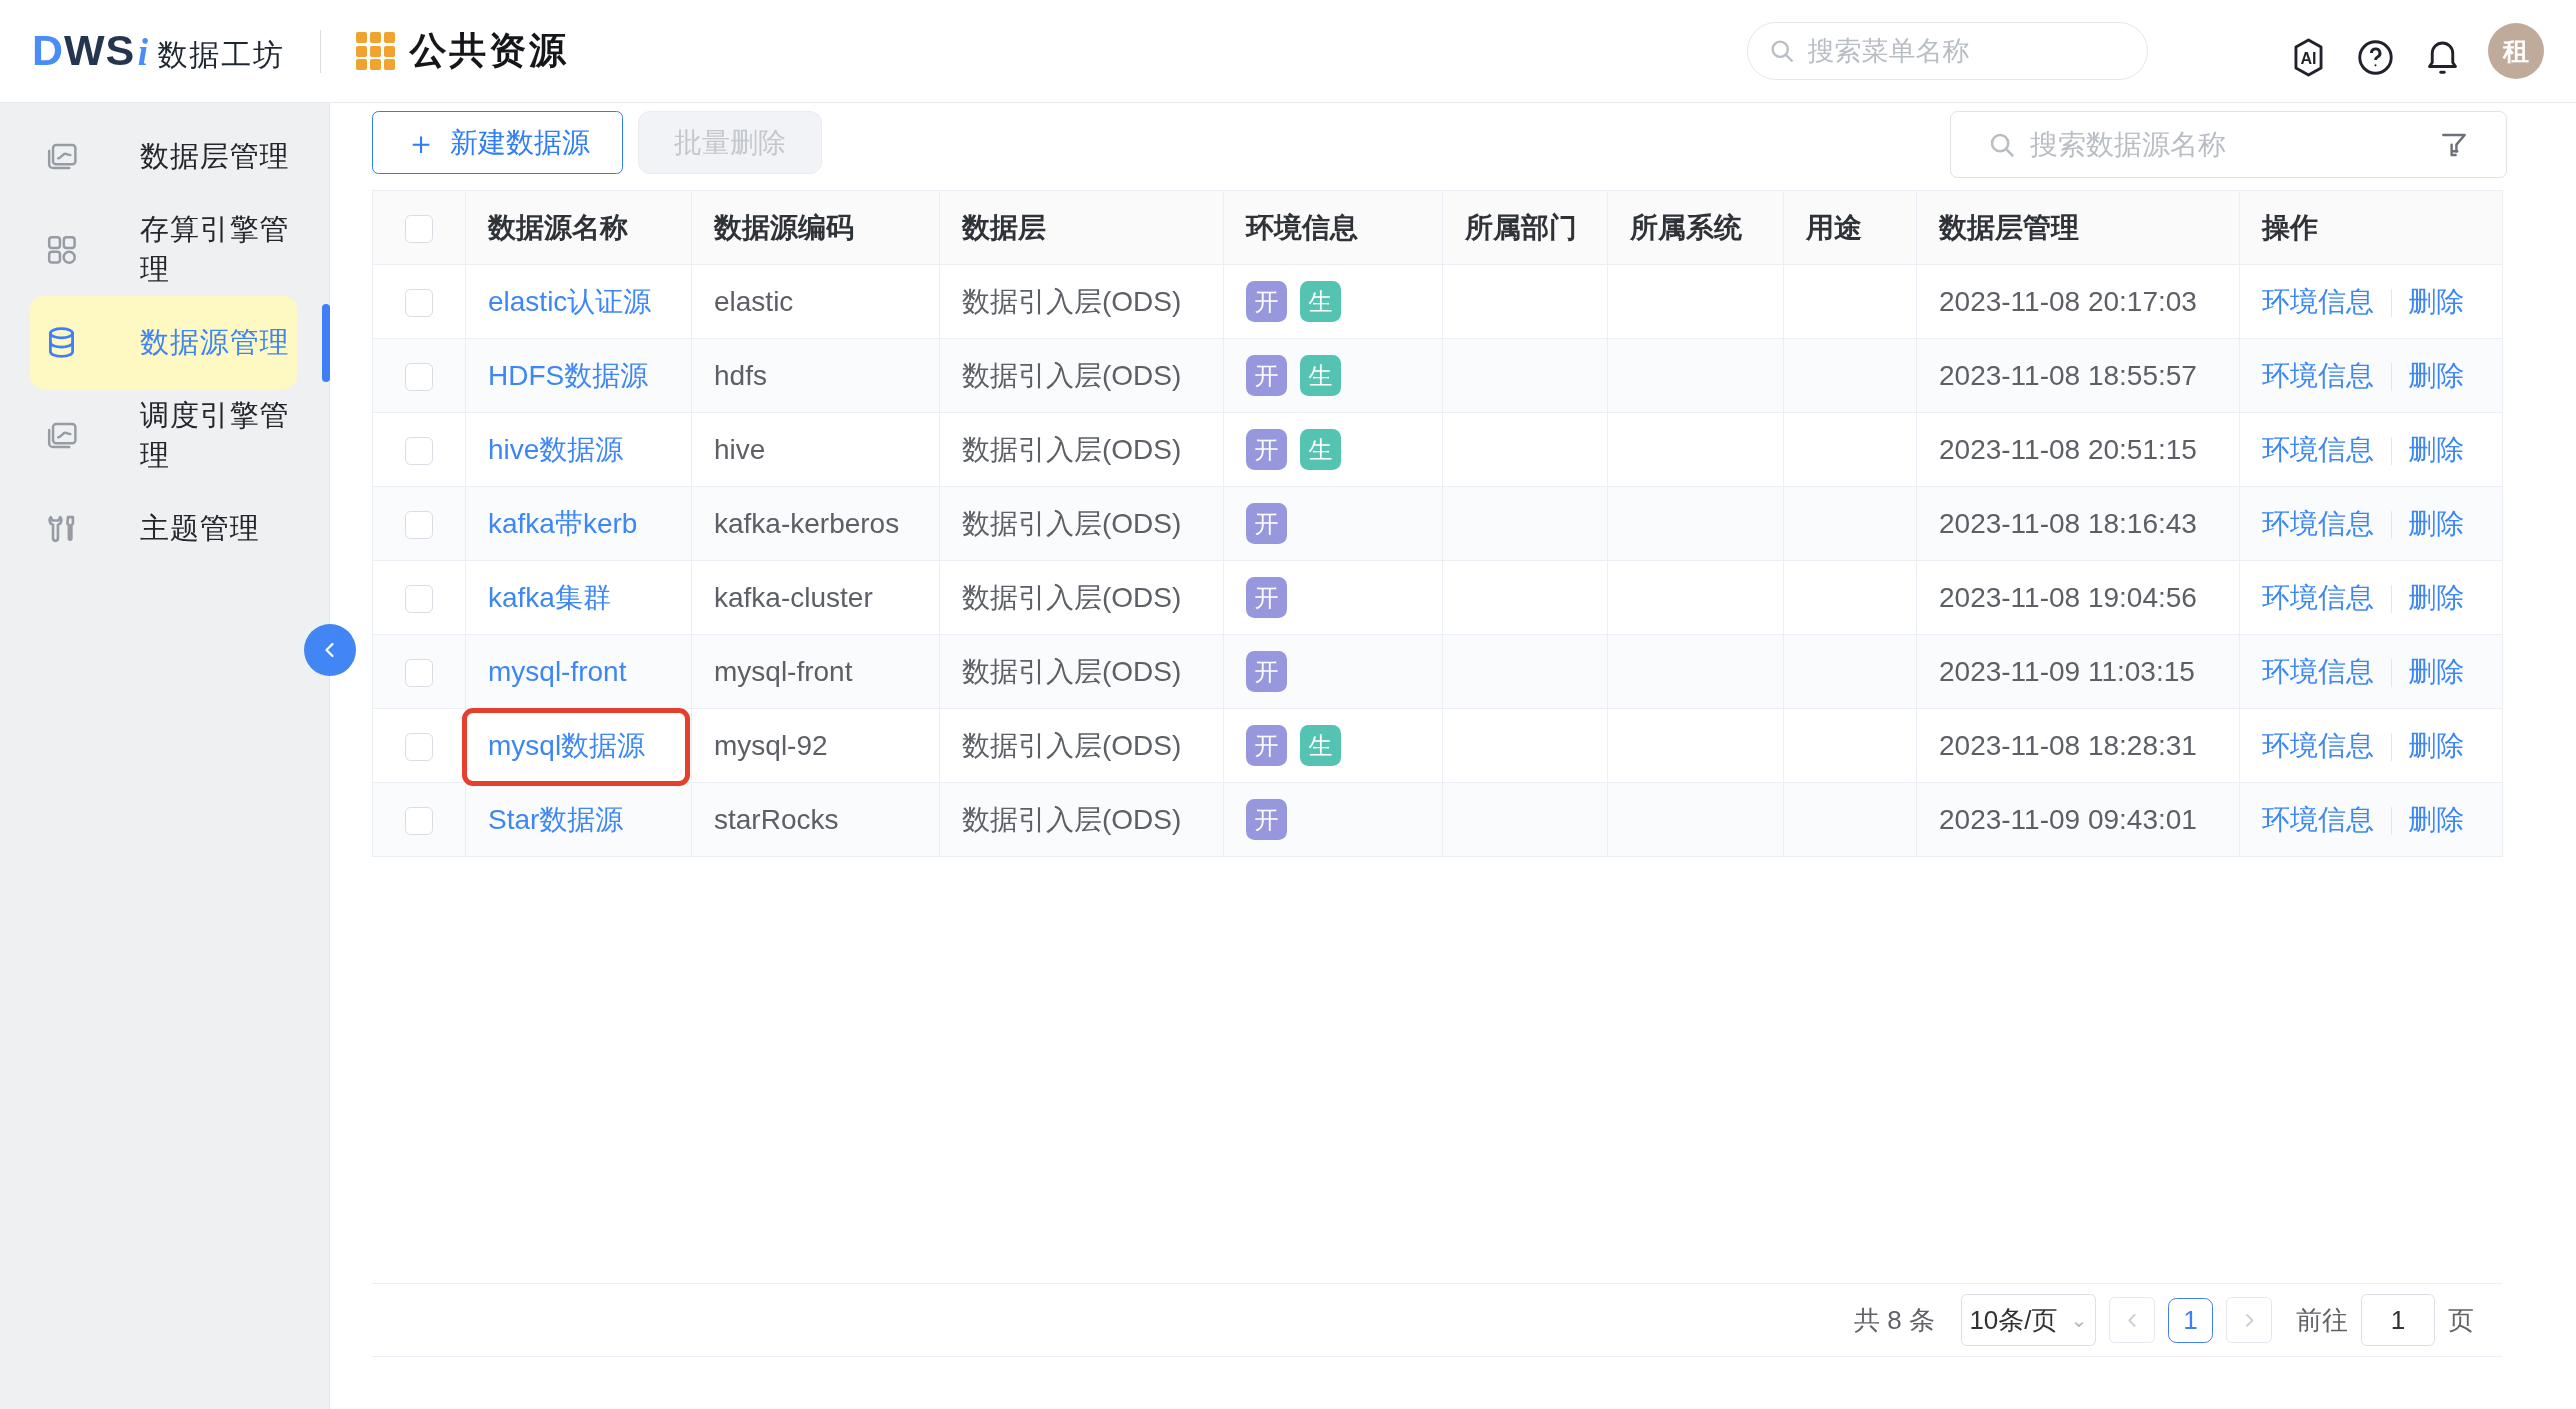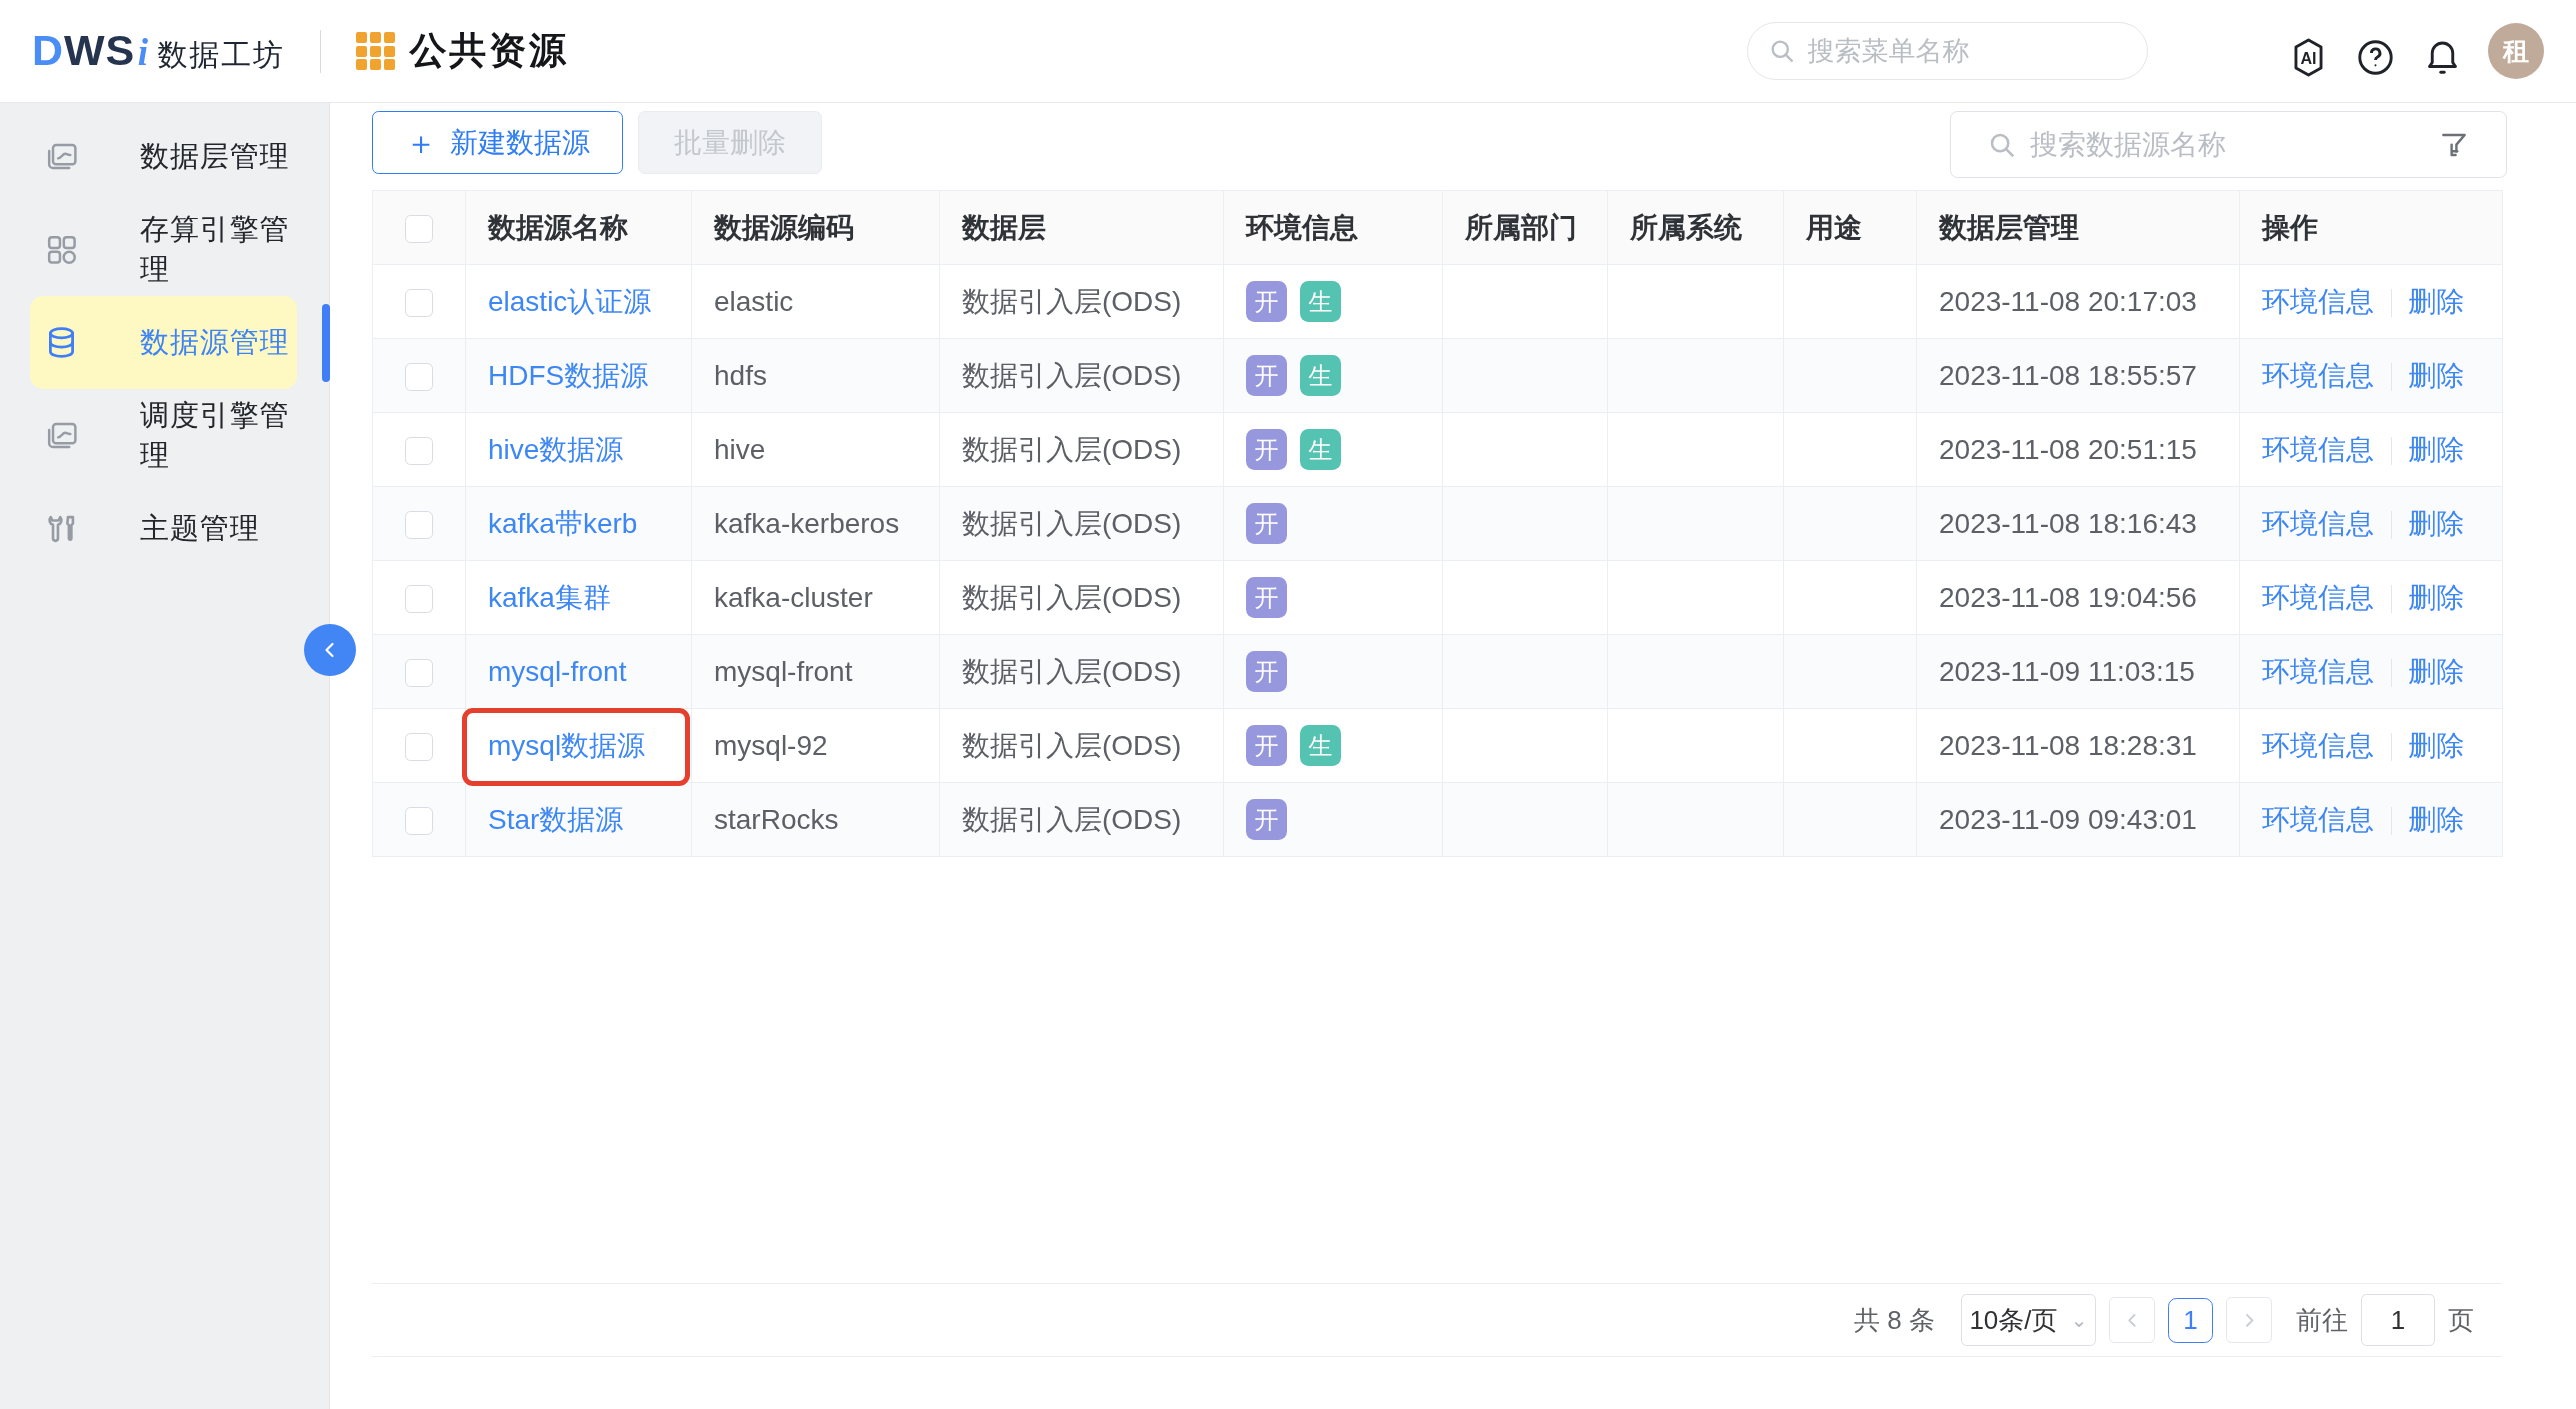--- a/index.html
+++ b/index.html
@@ -64,21 +64,21 @@
   
   .content { position:absolute; top:103px; left:330px; width:2246px; height:1307px; background:#fff; }
   .toolbar { position:absolute; left:42px; top:8.4px; display:flex; gap:15px; }
   .btn-new {
     height:63px; padding:0 32px; background:#fff; border:1.9px solid #2f7df6; border-radius:6.5px;
     color:#2f7df6; font-size:28px; display:flex; align-items:center; gap:13px; cursor:pointer;
     font-family:inherit;
   }
   .btn-new .plus { font-size:32px; line-height:1; }
   .btn-batch {
-    height:63px; padding:0 35px; background:#f2f3f6; border:0.9px solid #e9ebef; border-radius:7px;
+    height:63px; padding:0 35px; background:#f2f3f6; border:0.9px solid #e9ebef; border-radius:12px;
     color:#c3c7ce; font-size:28px; display:flex; align-items:center; cursor:not-allowed; font-family:inherit;
   }
   .ds-search {
     position:absolute; top:8.4px; right:69px; width:557px; height:67px;
     border:1.9px solid #dfe2e7; border-radius:7.4px; display:flex; align-items:center; padding:0 36px; background:#fff;
   }
   .ds-search input { border:none; outline:none; font-size:28px; color:#33373d; flex:1; margin-left:13px; background:transparent; }
   .ds-search input::placeholder { color:#b9bdc4; }
   
   .table-wrap { position:absolute; left:42px; top:87px; width:2130px; }

